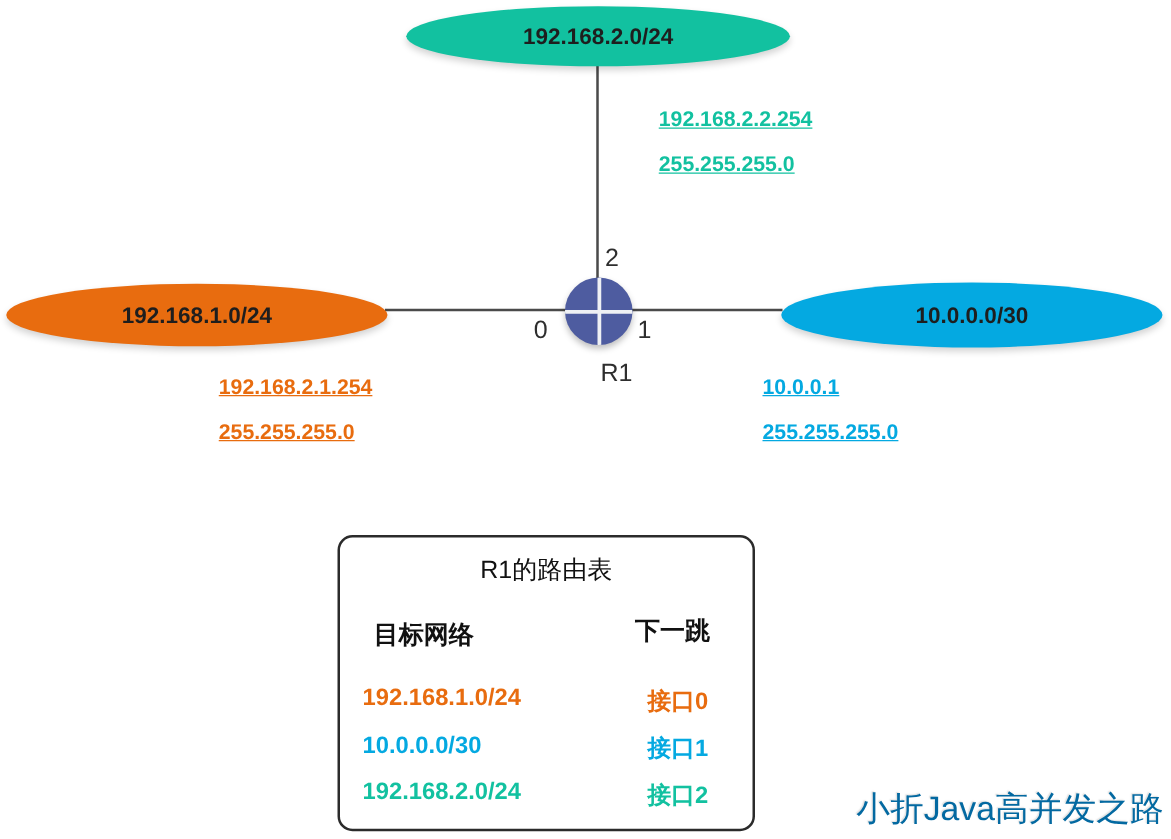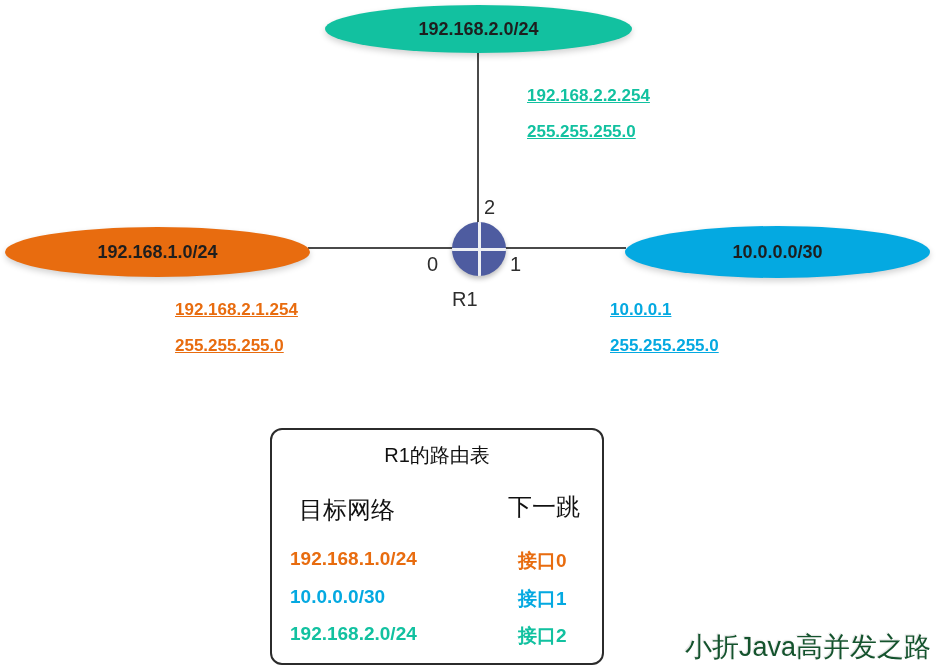--- a/index.html
+++ b/index.html
@@ -49,21 +49,21 @@
   .router .hbar { position: absolute; top: 50%; left: 0; height: 3px; width: 100%; margin-top: -1.5px; background: #eef0f4; }
 
   .port-label {
     position: absolute;
     font-size: 20px;
     color: #2e2e2e;
   }
   .port-2 { left: 484px; top: 196px; }
   .port-0 { left: 427px; top: 253px; }
   .port-1 { left: 510px; top: 253px; }
-  .router-name { position: absolute; left: 452px; top: 288px; width: 54px; text-align: left; font-size: 20px; color: #2e2e2e; }
+  .router-name { position: absolute; left: 452px; top: 288px; width: 54px; text-align: right; font-size: 20px; color: #2e2e2e; }
 
   
   .ip-block { position: absolute; font-weight: bold; font-size: 17px; }
   .ip-block div { height: 20px; line-height: 20px; text-decoration: underline; }
   .ip-block div + div { margin-top: 16px; }
   .ip-teal   { left: 527px; top: 86px;  color: var(--teal, #12c1a0); }
   .ip-orange { left: 175px; top: 300px; color: var(--orange, #e86c0f); }
   .ip-blue   { left: 610px; top: 300px; color: var(--blue, #04a9e1); }
 
   
@@ -78,36 +78,36 @@
   }
   .rt-title {
     position: absolute;
     left: 0; top: 12px;
     width: 100%;
     text-align: center;
     font-weight: normal;
     font-size: 20px;
     color: #111111;
   }
-  .rt-header { position: absolute; font-weight: normal; font-size: 24px; color: #111111; }
+  .rt-header { position: absolute; font-weight: bold; font-size: 20px; color: #111111; }
   .rt-header-net { left: 27px;  top: 64px; }
   .rt-header-hop { left: 236px; top: 61px; text-align: right; }
   .rt-row { position: absolute; left: 0; width: 100%; font-weight: bold; font-size: 19px; }
   .rt-row .cell-net { position: absolute; left: 18px; }
   .rt-row .cell-hop { position: absolute; left: 246px; }
   .rt-row-0 { top: 118px; color: var(--orange, #e86c0f); }
   .rt-row-1 { top: 156px; color: var(--blue, #04a9e1); }
   .rt-row-2 { top: 193px; color: var(--teal, #12c1a0); }
 
   
   .watermark {
     position: absolute;
     right: 6px; bottom: 6px;
     font-size: 27px;
-    color: #14532d;
+    color: #0369a1;
     text-shadow: 1px 1px 1px #ffffff, -1px -1px 1px rgba(130,130,130,0.25);
   }
 </style>
 </head>
 <body>
 
 <div class="canvas">
 
   <div class="line line-v"></div>
   <div class="line line-h-l"></div>

